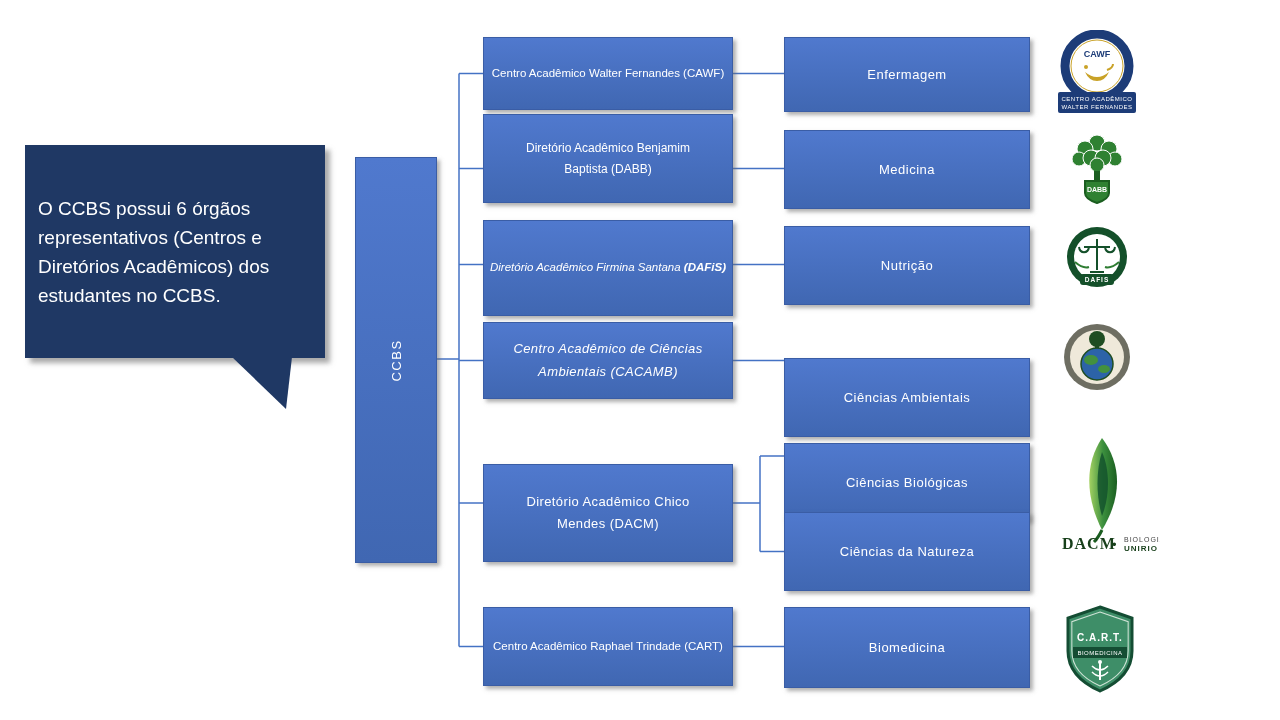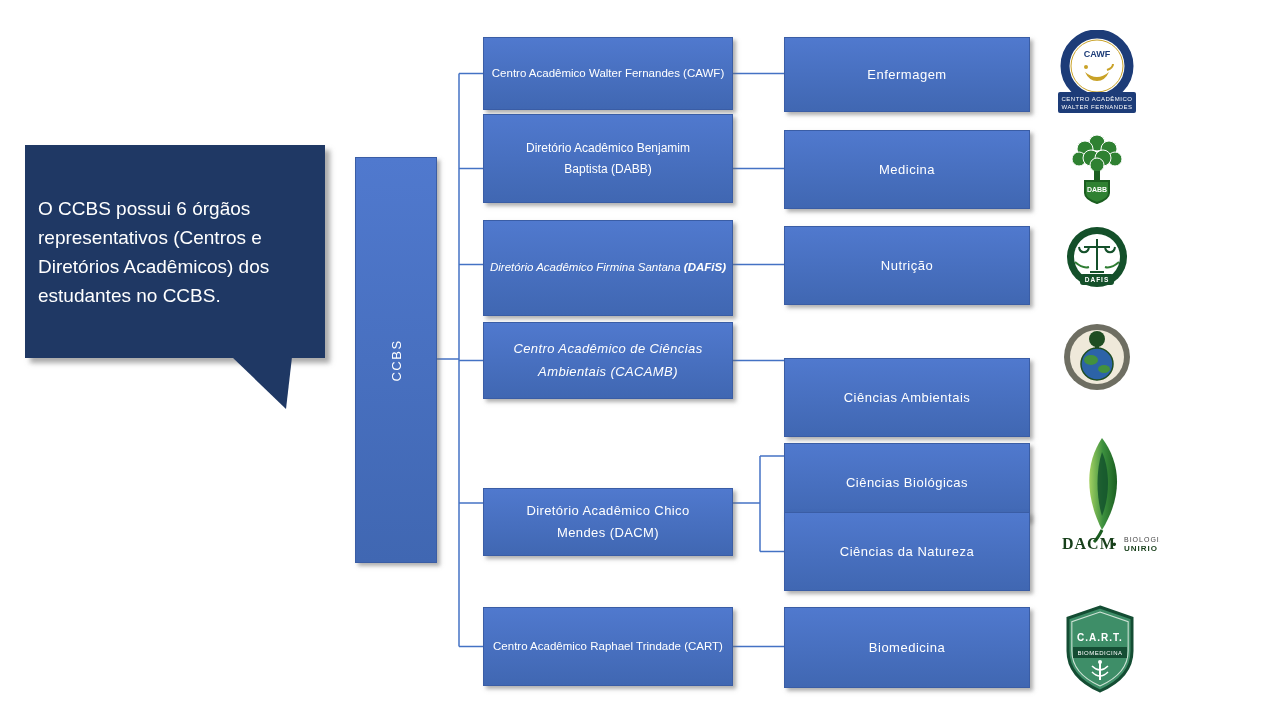--- a/index.html
+++ b/index.html
@@ -90,21 +90,21 @@
 </div>
 <div class="node org" style="top:114px;height:89px;">
   <span>Diretório Acadêmico Benjamim Baptista (DABB)</span>
 </div>
 <div class="node org nowrap" style="top:220px;height:96px;font-style:italic;">
   <span><span>Diretório Acadêmico Firmina Santana</span> <strong>(DAFiS)</strong></span>
 </div>
 <div class="node org big" style="top:322px;height:77px;font-style:italic;">
   <span>Centro Acadêmico de Ciências Ambientais (CACAMB)</span>
 </div>
-<div class="node org big" style="top:488px;height:68px;">
+<div class="node org big" style="top:464px;height:98px;">
   <span>Diretório Acadêmico Chico Mendes (DACM)</span>
 </div>
 <div class="node org nowrap" style="top:607px;height:79px;">
   <span>Centro Acadêmico Raphael Trindade (CART)</span>
 </div>
 
 <div class="node course" style="top:37px;height:73px;">
   <span>Enfermagem</span>
 </div>
 <div class="node course" style="top:130px;height:77px;">

